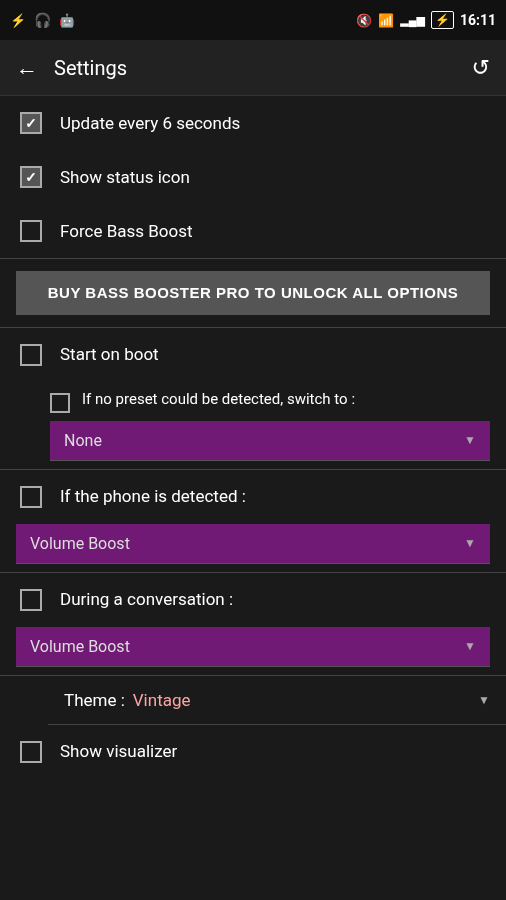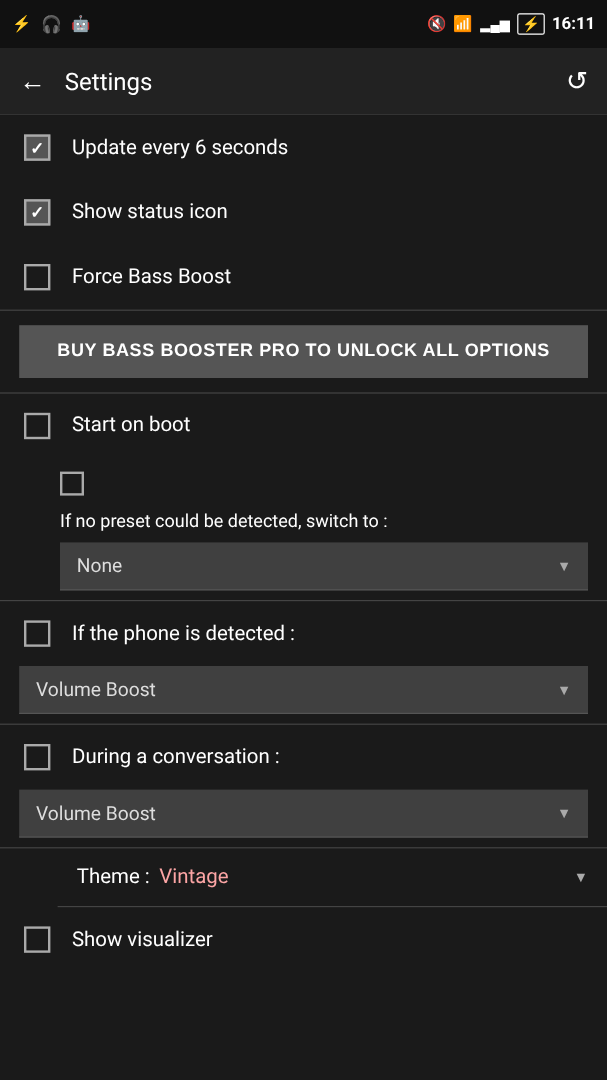--- a/index.html
+++ b/index.html
@@ -144,21 +144,21 @@
       font-weight: bold;
       text-align: center;
       letter-spacing: 0.5px;
       cursor: pointer;
       line-height: 1.3;
     }
 
     
     .dropdown-item {
       margin: 0 16px 4px 16px;
-      background: #404040;
+      background: #701a75;
       border-bottom: 1px solid #555;
       padding: 10px 14px;
       display: flex;
       align-items: center;
       justify-content: space-between;
       cursor: pointer;
     }
 
     .dropdown-value {
       font-size: 16px;
@@ -259,21 +259,21 @@
 
   <div class="setting-item">
     <div class="checkbox-wrapper">
       <div class="checkbox"></div>
     </div>
     <span class="setting-label">Start on boot</span>
   </div>
 
 
   <div style="padding: 8px 16px 4px 50px;">
-    <div style="display:flex; align-items:flex-start; gap:12px;flex-direction:column;">
+    <div style="display:flex; align-items:flex-start; gap:12px;">
       <div class="checkbox" style="width:20px; height:20px; flex-shrink:0; margin-top:3px;"></div>
       <span class="setting-label" style="font-size:15px;">If no preset could be detected, switch to :</span>
     </div>
     <div class="dropdown-item" style="margin: 8px 0 4px 0;">
       <span class="dropdown-value">None</span>
       <span class="dropdown-arrow">▼</span>
     </div>
   </div>
 
   <div class="section-divider"></div>

